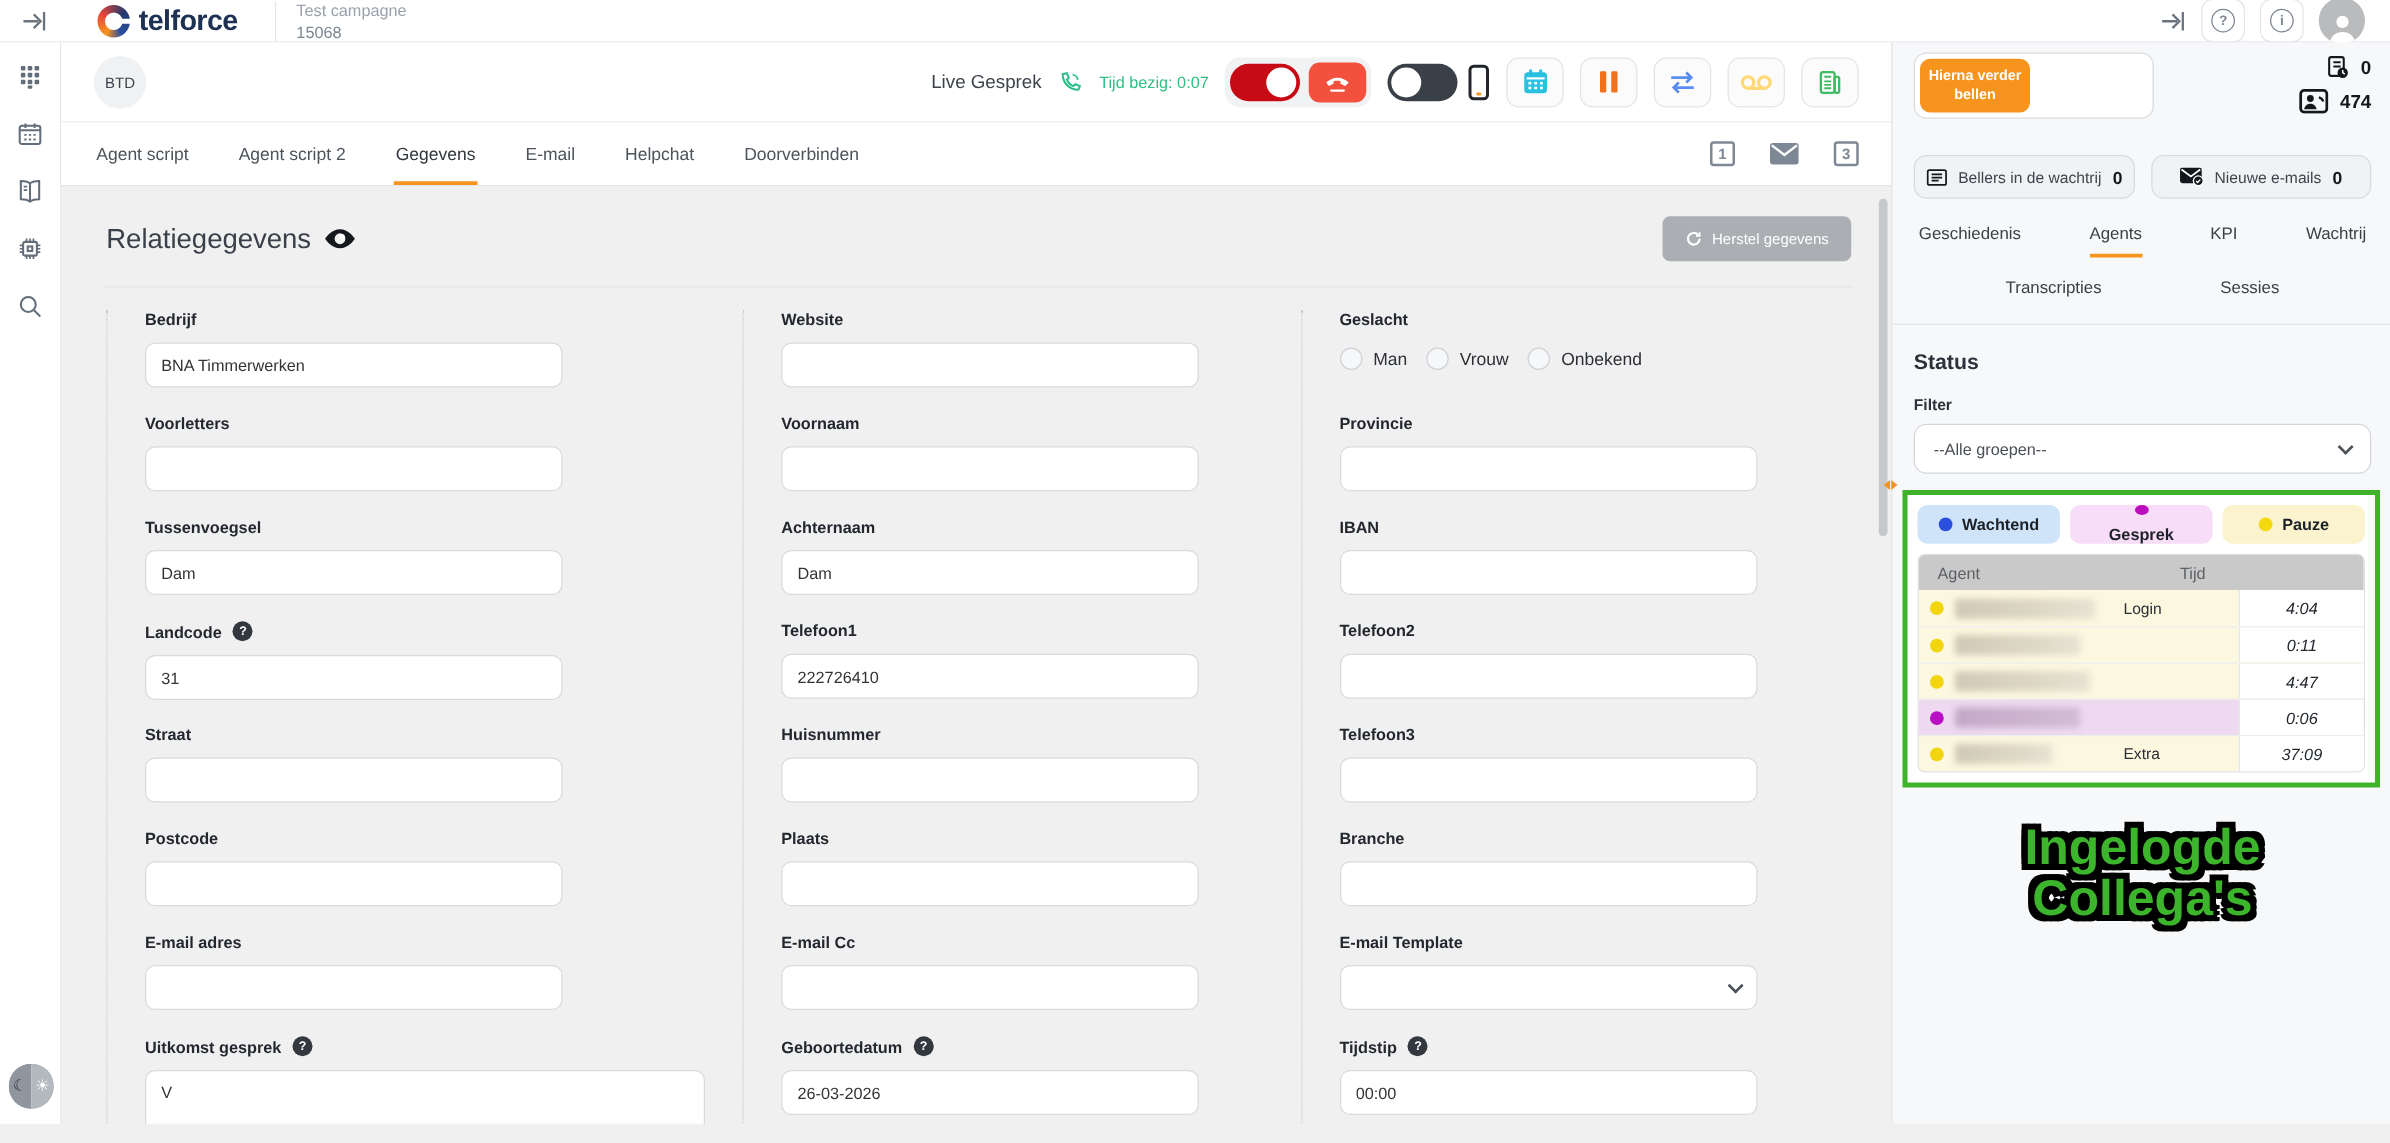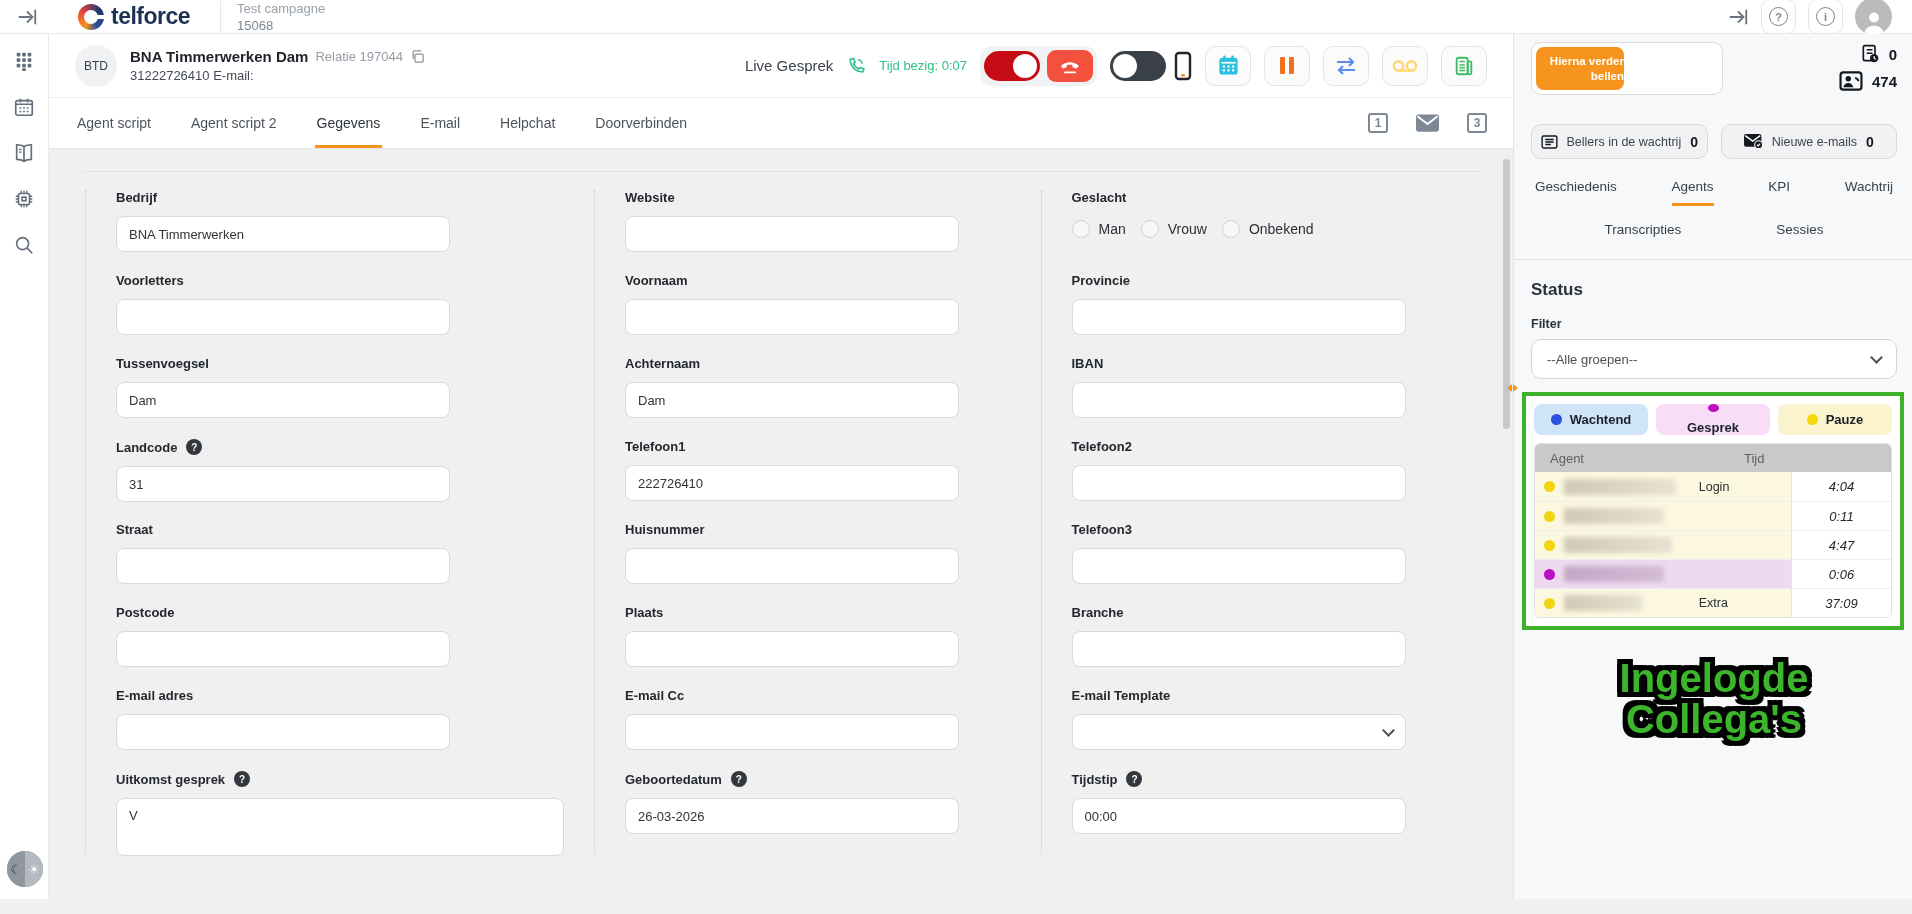--- a/index.html
+++ b/index.html
@@ -103,21 +103,21 @@
   .radios { display:flex; align-items:center; gap:9px; margin-top:15px; }
   .radio { width:18px; height:18px; border-radius:50%; border:1px solid #cfd2d6; background:#f6f7f8; cursor:pointer; flex:none; }
   .radio-lbl { font-size:14px; color:#2b3036; margin-right:6px; }
   .vscroll { position:absolute; right:3px; top:10px; width:7px; height:270px; background:#c6c8cc; border-radius:4px; cursor:pointer; }
 
   
   .rpanel { width:399px; background:#f7f8f9; border-left:1px solid #e3e4e7; padding:8px 15px 0 17px; position:relative; overflow:hidden; }
   .rp-top { display:flex; align-items:flex-start; }
   .call-box { width:192px; height:53px; background:#fff; border:1px solid #d9dbde; border-radius:10px; padding:4px; }
   .call-next { width:88px; height:43px; background:#f7941e; border:none; border-radius:8px; color:#fff;
-    font-weight:bold; font-size:11.5px; line-height:1.25; text-align:right; cursor:pointer; }
+    font-weight:bold; font-size:11.5px; line-height:1.25; text-align:center; cursor:pointer; }
   .counters { margin-left:auto; display:flex; flex-direction:column; align-items:flex-end; gap:7px; padding-top:2px; }
   .counter { display:flex; align-items:center; gap:9px; font-weight:bold; font-size:15px; color:#14181d; }
   .rp-buttons { display:flex; gap:13px; margin-top:29px; }
   .rp-btn { flex:1; height:35px; background:#f1f2f4; border:1px solid #d7d9dc; border-radius:10px;
     display:flex; align-items:center; justify-content:center; gap:9px; font-size:12.5px; color:#3f454d; cursor:pointer; }
   .rp-btn b { font-size:14px; color:#14181d; }
   .rp-tabs1 { margin-top:20px; display:flex; justify-content:space-between; padding:0 4px; }
   .rp-tabs2 { margin-top:16px; display:flex; justify-content:space-around; padding:0 26px; }
   .rtab { font-size:13.5px; color:#3a4149; padding-bottom:9px; border-bottom:3px solid transparent; cursor:pointer; }
   .rtab.active { border-bottom-color:#f7941e; }
@@ -242,33 +242,20 @@
     <span class="theme-fab">
       <span class="theme-half theme-moon">☾</span>
       <span class="theme-half theme-sun">☀</span>
     </span>
   </div>
 
   <div class="main">
 
     <div class="chead">
       <span class="avatar-btd">BTD</span>
-      <span>
-        <span class="c-name-line">
-          <span class="c-name">BNA Timmerwerken Dam</span>
-          <span class="c-rel">Relatie 197044</span>
-          <span class="copy-ic">
-            <svg viewBox="0 0 24 24" fill="none" stroke="currentColor" stroke-width="2">
-                <rect x="8" y="8" width="13" height="13" rx="2"></rect>
-                <path d="M5 16V5a2 2 0 0 1 2-2h11"></path>
-              </svg>
-          </span>
-        </span>
-        <div class="c-sub">31222726410 E-mail:</div>
-      </span>
 
       <span class="c-right">
         <span class="live-lbl">Live Gesprek</span>
         <span>
           <svg width="20" height="20" viewBox="0 0 24 24" fill="none" stroke="#2bbf8a" stroke-width="2">
               <path d="M5 4c0 8.5 6.5 15 15 15l1.5-3.5-4.5-1.8-1.8 1.8c-2.8-1.1-5.1-3.4-6.2-6.2l1.8-1.8L9 3z"></path>
               <path d="M14.5 4.5c2.5.3 4.7 2.5 5 5" stroke-width="1.7"></path>
             </svg>
         </span>
         <span class="busy-lbl">Tijd bezig: 0:07</span>
@@ -353,20 +340,38 @@
           <svg width="23" height="18" viewBox="0 0 24 18">
               <rect width="24" height="18" rx="2.5" fill="#7e8894"></rect>
               <path d="M1.5 2l10.5 8L22.5 2" fill="none" stroke="#fff" stroke-width="2"></path>
             </svg>
         </span>
         <span class="mini-sq">3</span>
       </span>
     </div>
 
     <div class="content">
+      <div class="head-row">
+        <span class="page-title">
+          <span>Relatiegegevens</span>
+          <span class="eye-ic">
+            <svg viewBox="0 0 24 24" fill="currentColor">
+                <path d="M12 5C6 5 2 10.5 1 12c1 1.5 5 7 11 7s10-5.5 11-7c-1-1.5-5-7-11-7zm0 11a4 4 0 1 1 0-8 4 4 0 0 1 0 8z"></path>
+                <circle cx="13.5" cy="10.5" r="2" fill="#fff"></circle>
+              </svg>
+          </span>
+        </span>
+        <button class="restore-btn">
+          <svg width="14" height="14" viewBox="0 0 24 24" fill="none" stroke="#fff" stroke-width="3">
+              <path d="M20 12a8 8 0 1 1-2.3-5.6"></path>
+              <path d="M20 3v5h-5" stroke-width="2.6"></path>
+            </svg>
+          <span>Herstel gegevens</span>
+        </button>
+      </div>
       <div class="head-sep"></div>
 
       <div class="form">
 
         <div class="fcol">
           <div class="field">
             <label class="flabel">Bedrijf</label>
             <input class="finput" value="BNA Timmerwerken" style="">
           </div>
           <div class="field">

